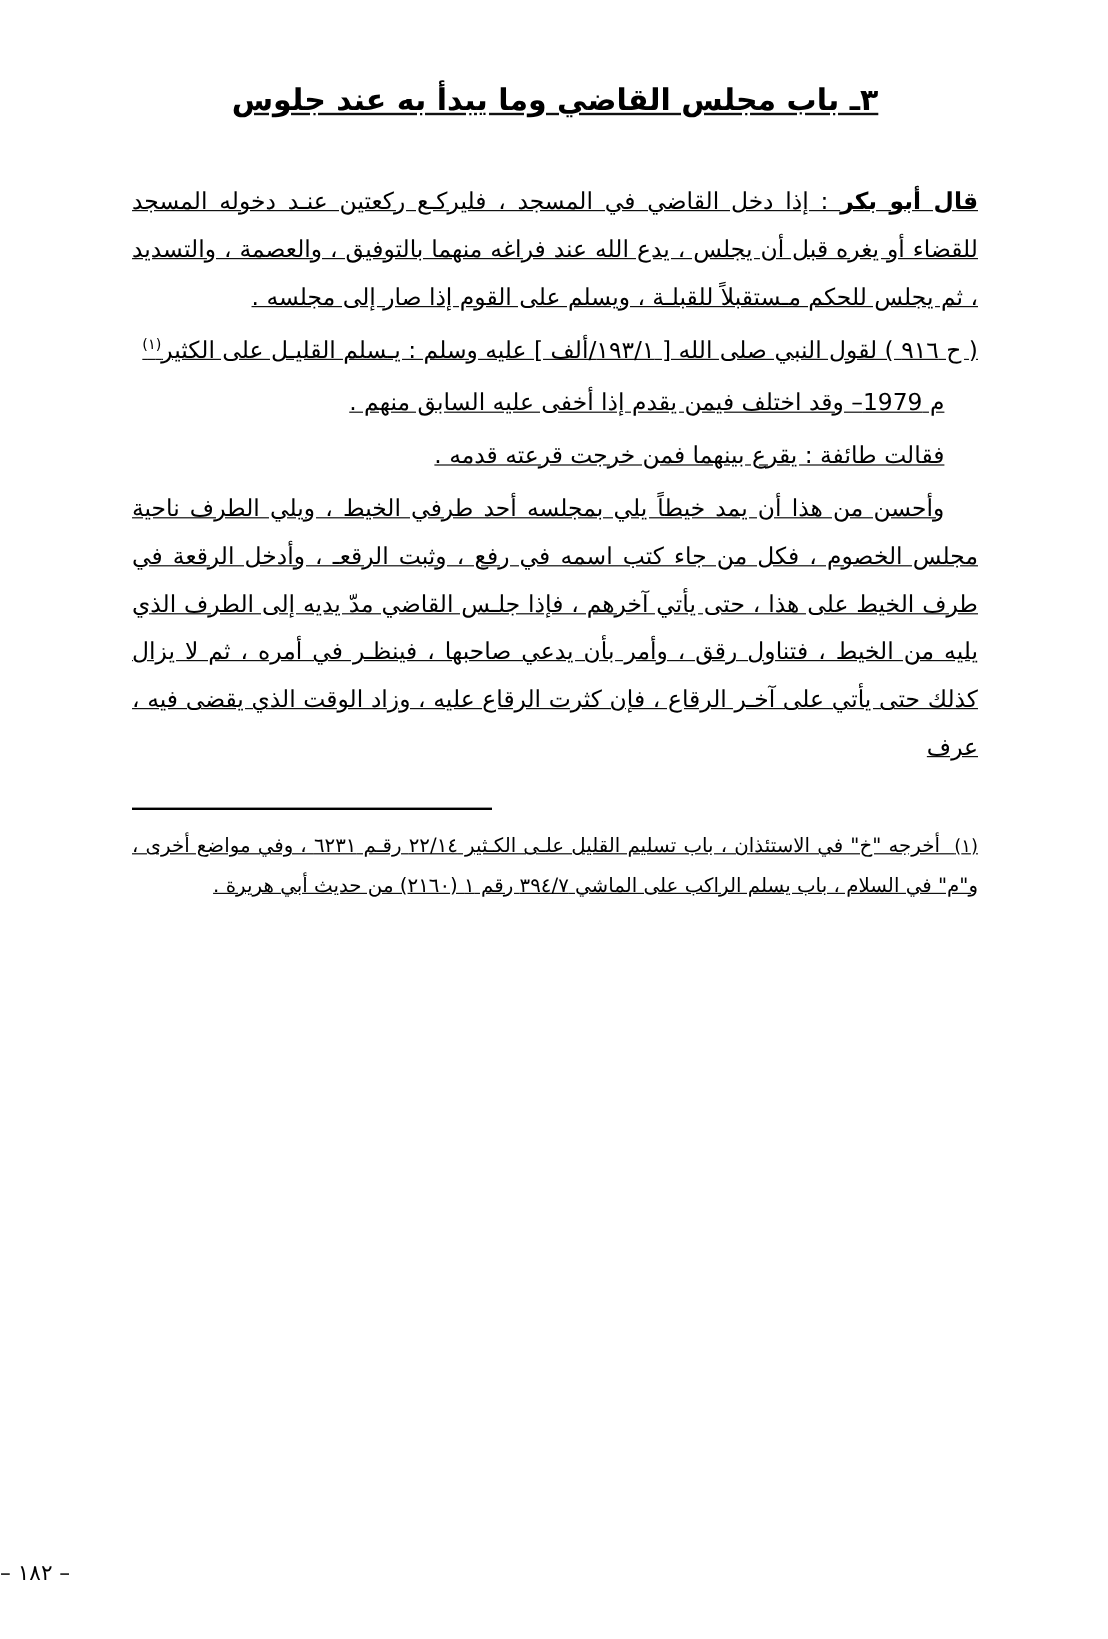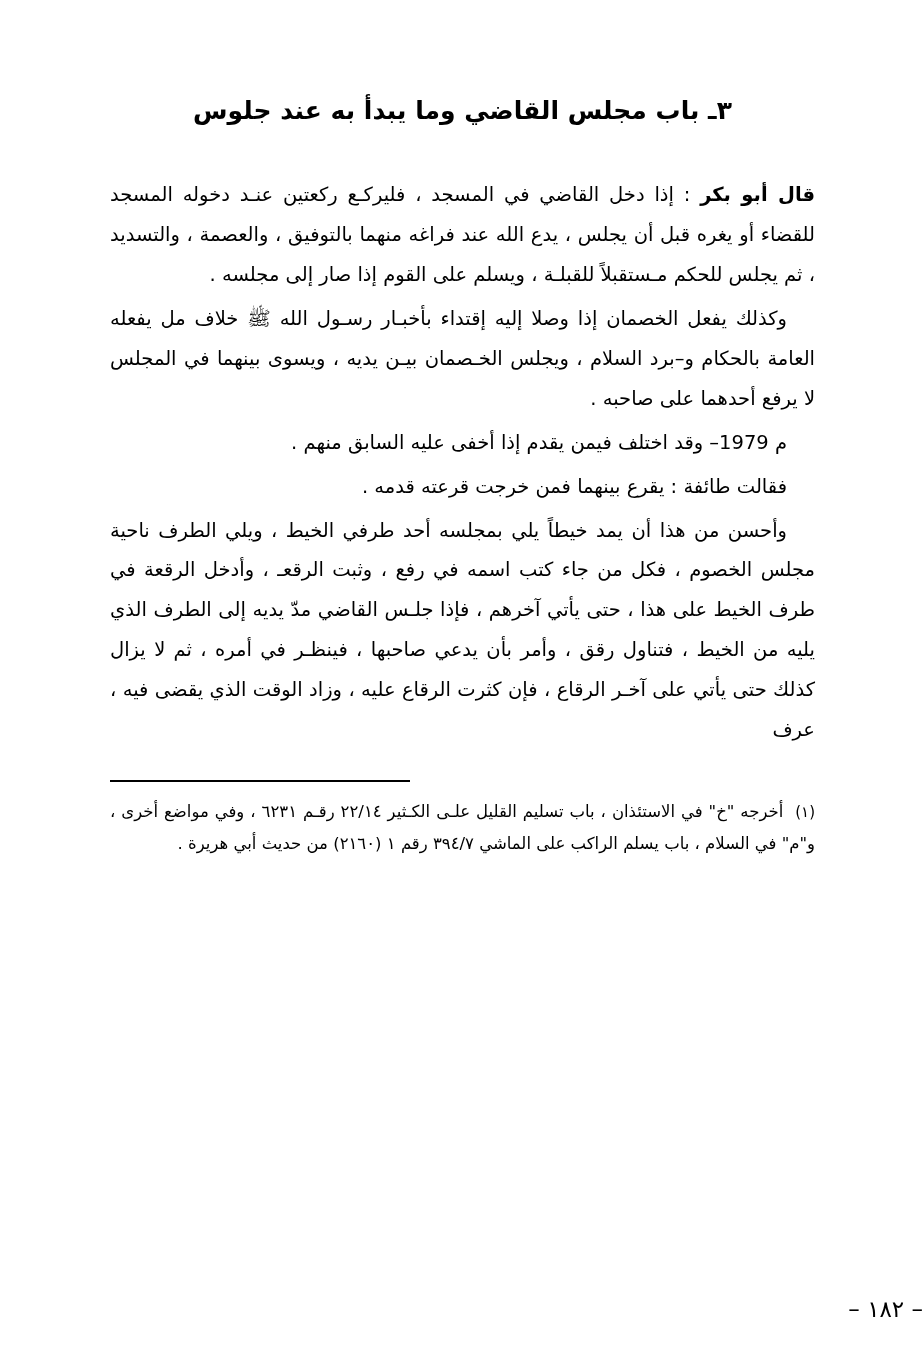--- a/index.html
+++ b/index.html
@@ -12,23 +12,24 @@
     height: 1366px;
     font-family: "DejaVu Sans", sans-serif;
     color: #111111;
     position: relative;
     overflow: hidden;
   }
   .page {
     width: 923px;
     height: 1366px;
     box-sizing: border-box;
-    padding: 92px 108px 40px 110px;
+    padding: 65px 108px 40px 110px;
     position: relative;
     display: block;
+    text-decoration: underline;
   }
   .chapter-title {
     text-align: center;
     font-weight: bold;
     font-size: 25px;
     line-height: 1.55;
     letter-spacing: 0px;
     margin: 0 0 44px 0;
     color: #000;
   }
@@ -80,41 +81,41 @@
     margin: 0;
   }
   .fn-marker {
     font-size: 15px;
   }
   .page-number {
     position: absolute;
     bottom: 44px;
     left: 0;
     right: 0;
-    text-align: right;
-    font-size: 23px;
+    text-align: left;
+    font-size: 18px;
     letter-spacing: 1px;
     color: #000;
   }
 </style>
 </head>
 <body>
 
 <div class="page">
 
   <h1 class="chapter-title">
     <span class="line">٣ـ باب مجلس القاضي وما يبدأ به عند جلوس</span>
   </h1>
 
   <div class="body-text">
 
     <p class="para"><span class="bold">قال أبو بكر</span><span> : إذا دخل القاضي في المسجد ، فليركـع ركعتين عنـد دخوله المسجد للقضاء أو يغره قبل أن يجلس ، يدع الله عند فراغه منهما بالتوفيق ، والعصمة ، والتسديد ، ثم يجلس للحكم مـستقبلاً للقبلـة ، ويسلم على القوم إذا صار إلى مجلسه .</span></p>
 
+    <p class="para"><span>( ح ٩١٦ ) لقول النبي صلى الله [ ١٩٣/١/ألف ] عليه وسلم : يـسلم القليـل على الكثير</span><sup class="fn">(١)</sup></p>
 
-    <p class="para indent"><span>وكذلك يفعل الخصمان إذا وصلا إليه إقتداء بأخبـار رسـول الله ﷺ خلاف مل يفعله العامة بالحكام و–برد السلام ، ويجلس الخـصمان بيـن يديه ، ويسوى بينهما في المجلس لا يرفع أحدهما على صاحبه .</span></p>
 
     <p class="para indent"><span>م 1979– وقد اختلف فيمن يقدم إذا أخفى عليه السابق منهم .</span></p>
 
     <p class="para indent"><span>فقالت طائفة : يقرع بينهما فمن خرجت قرعته قدمه .</span></p>
 
     <p class="para indent"><span>وأحسن من هذا أن يمد خيطاً يلي بمجلسه أحد طرفي الخيط ، ويلي الطرف ناحية مجلس الخصوم ، فكل من جاء كتب اسمه في رفع ، وثبت الرقعـ ، وأدخل الرقعة في طرف الخيط على هذا ، حتى يأتي آخرهم ، فإذا جلـس القاضي مدّ يديه إلى الطرف الذي يليه من الخيط ، فتناول رقق ، وأمر بأن يدعي صاحبها ، فينظـر في أمره ، ثم لا يزال كذلك حتى يأتي على آخـر الرقاع ، فإن كثرت الرقاع عليه ، وزاد الوقت الذي يقضى فيه ، عرف</span></p>
 
   </div>
 
   <div class="rule-wrap">

